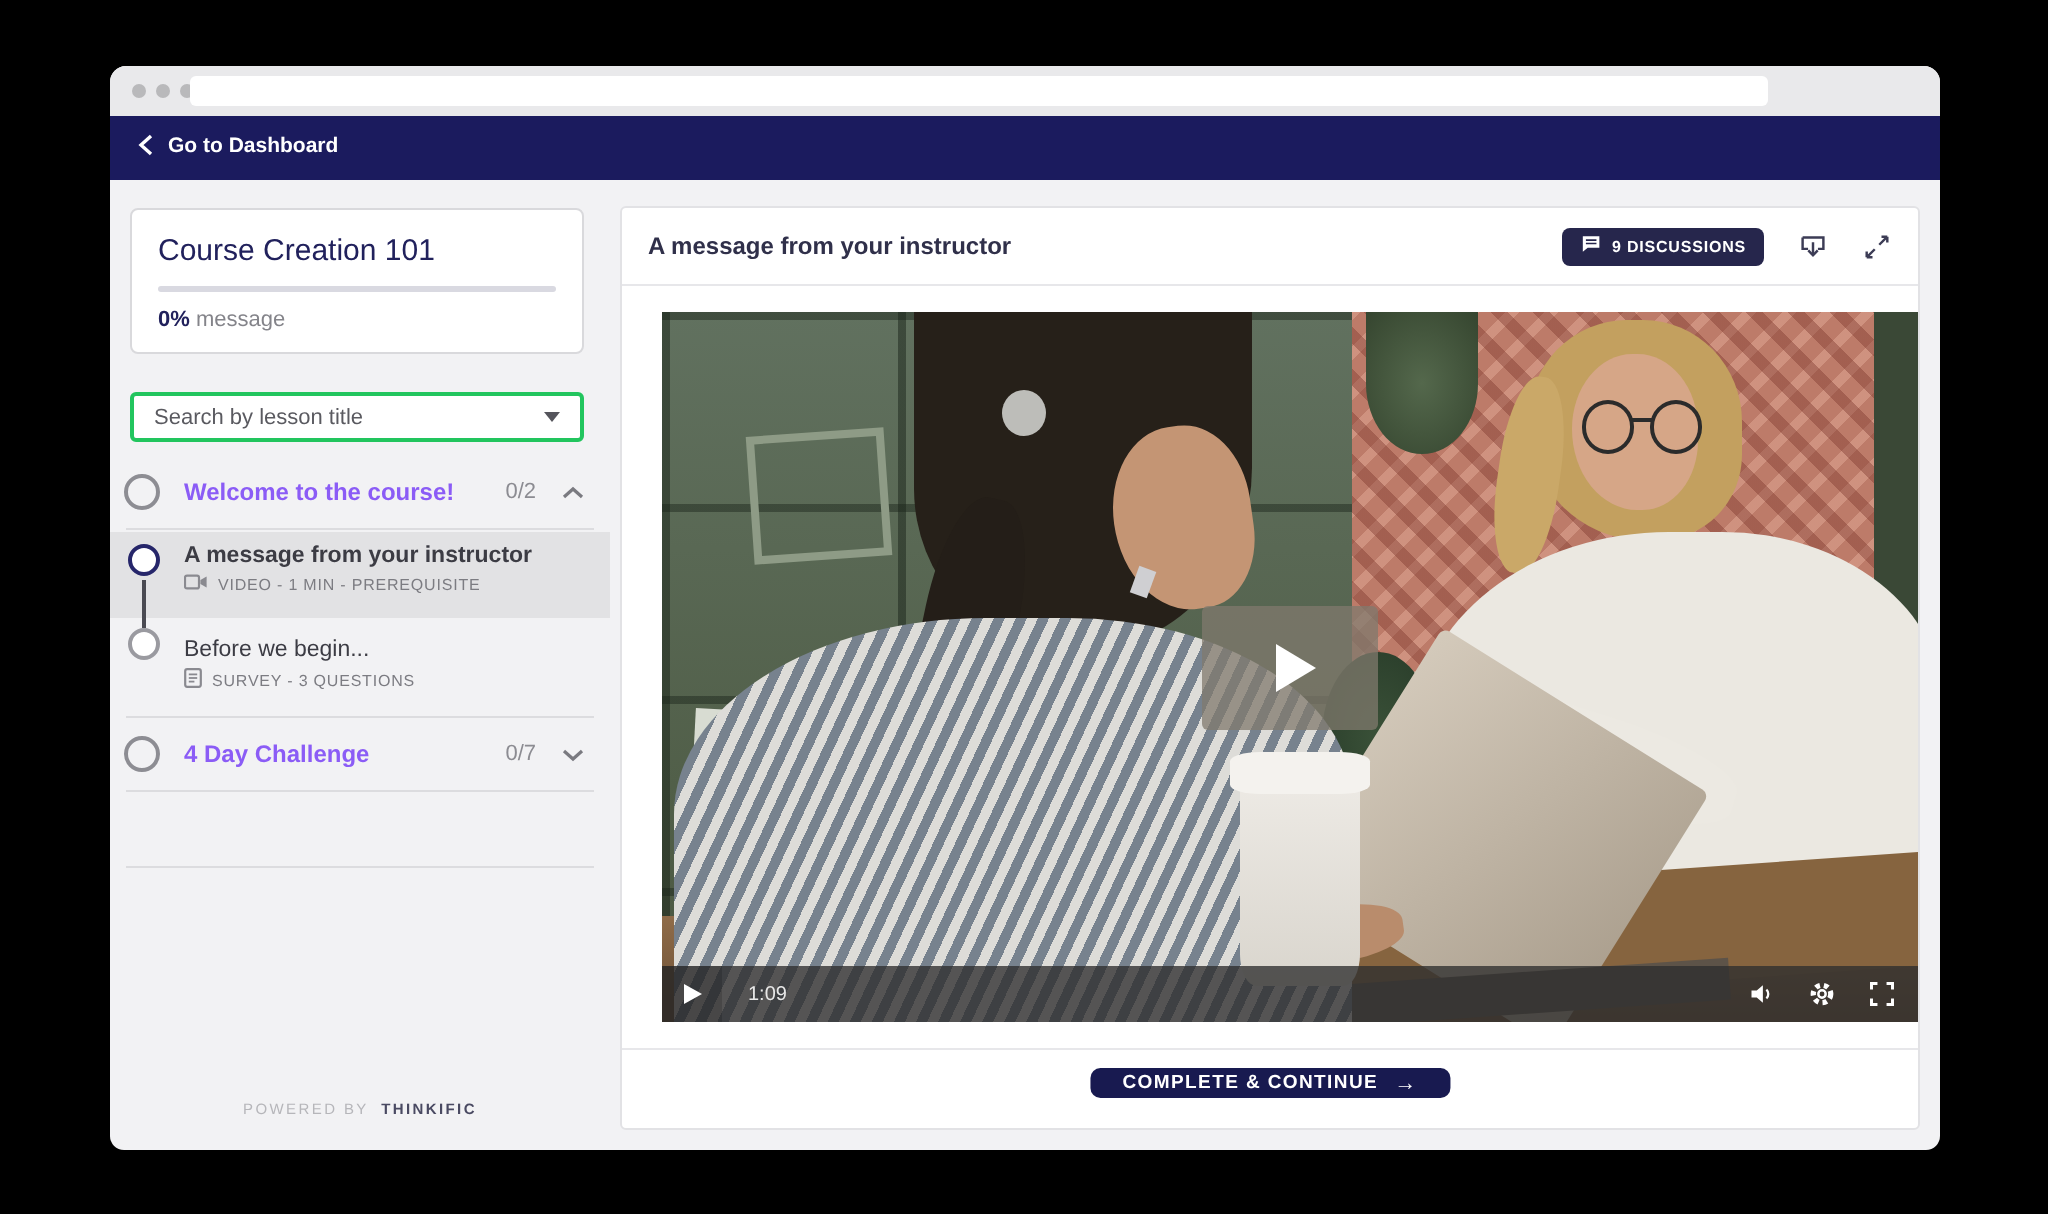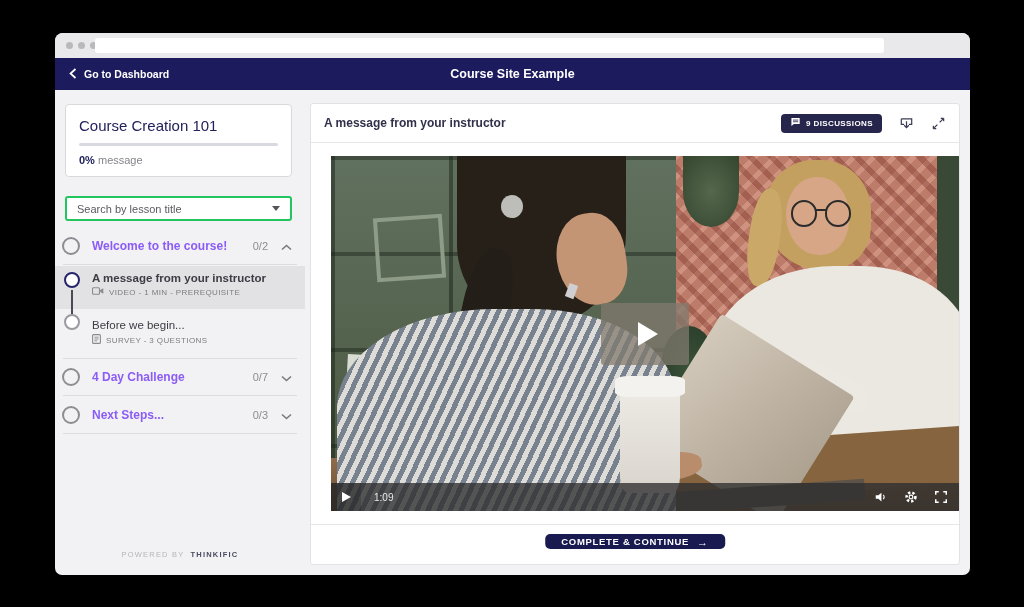--- a/index.html
+++ b/index.html
@@ -151,21 +151,20 @@
 
   <div class="navbar">
     <div class="back-link">
       <span>
         <svg width="8" height="11" viewBox="0 0 8 11">
             <polyline points="6.5,1 1.5,5.5 6.5,10" fill="none" stroke="#fff" stroke-width="1.7"></polyline>
           </svg>
       </span>
       <span>Go to Dashboard</span>
     </div>
-    <div class="nav-title">Course Site Example</div>
   </div>
 
   <div class="page-body">
 
     <div class="sidebar">
 
       <div class="course-card">
         <div class="course-title">Course Creation 101</div>
         <div class="progress-track">
             <div class="progress-fill"></div>
@@ -232,30 +231,20 @@
         <div class="section-label">4 Day Challenge</div>
         <div class="section-count">0/7</div>
         <span>
           <svg width="11" height="7" viewBox="0 0 11 7">
               <polyline points="1,1.5 5.5,5.5 10,1.5" fill="none" stroke="#7a7a80" stroke-width="1.6"></polyline>
             </svg>
         </span>
       </div>
       <div class="divider" style="top:305px;"></div>
 
-      <div class="section-row" style="top:311px;">
-        <div class="section-circle"></div>
-        <div class="section-label">Next Steps...</div>
-        <div class="section-count">0/3</div>
-        <span>
-          <svg width="11" height="7" viewBox="0 0 11 7">
-              <polyline points="1,1.5 5.5,5.5 10,1.5" fill="none" stroke="#7a7a80" stroke-width="1.6"></polyline>
-            </svg>
-        </span>
-      </div>
       <div class="divider" style="top:343px;"></div>
 
       <div class="powered">
         <span class="pfx">POWERED BY</span>
         <span class="brand">THINKIFIC</span>
       </div>
     </div>
 
     <div class="main-panel">
 

